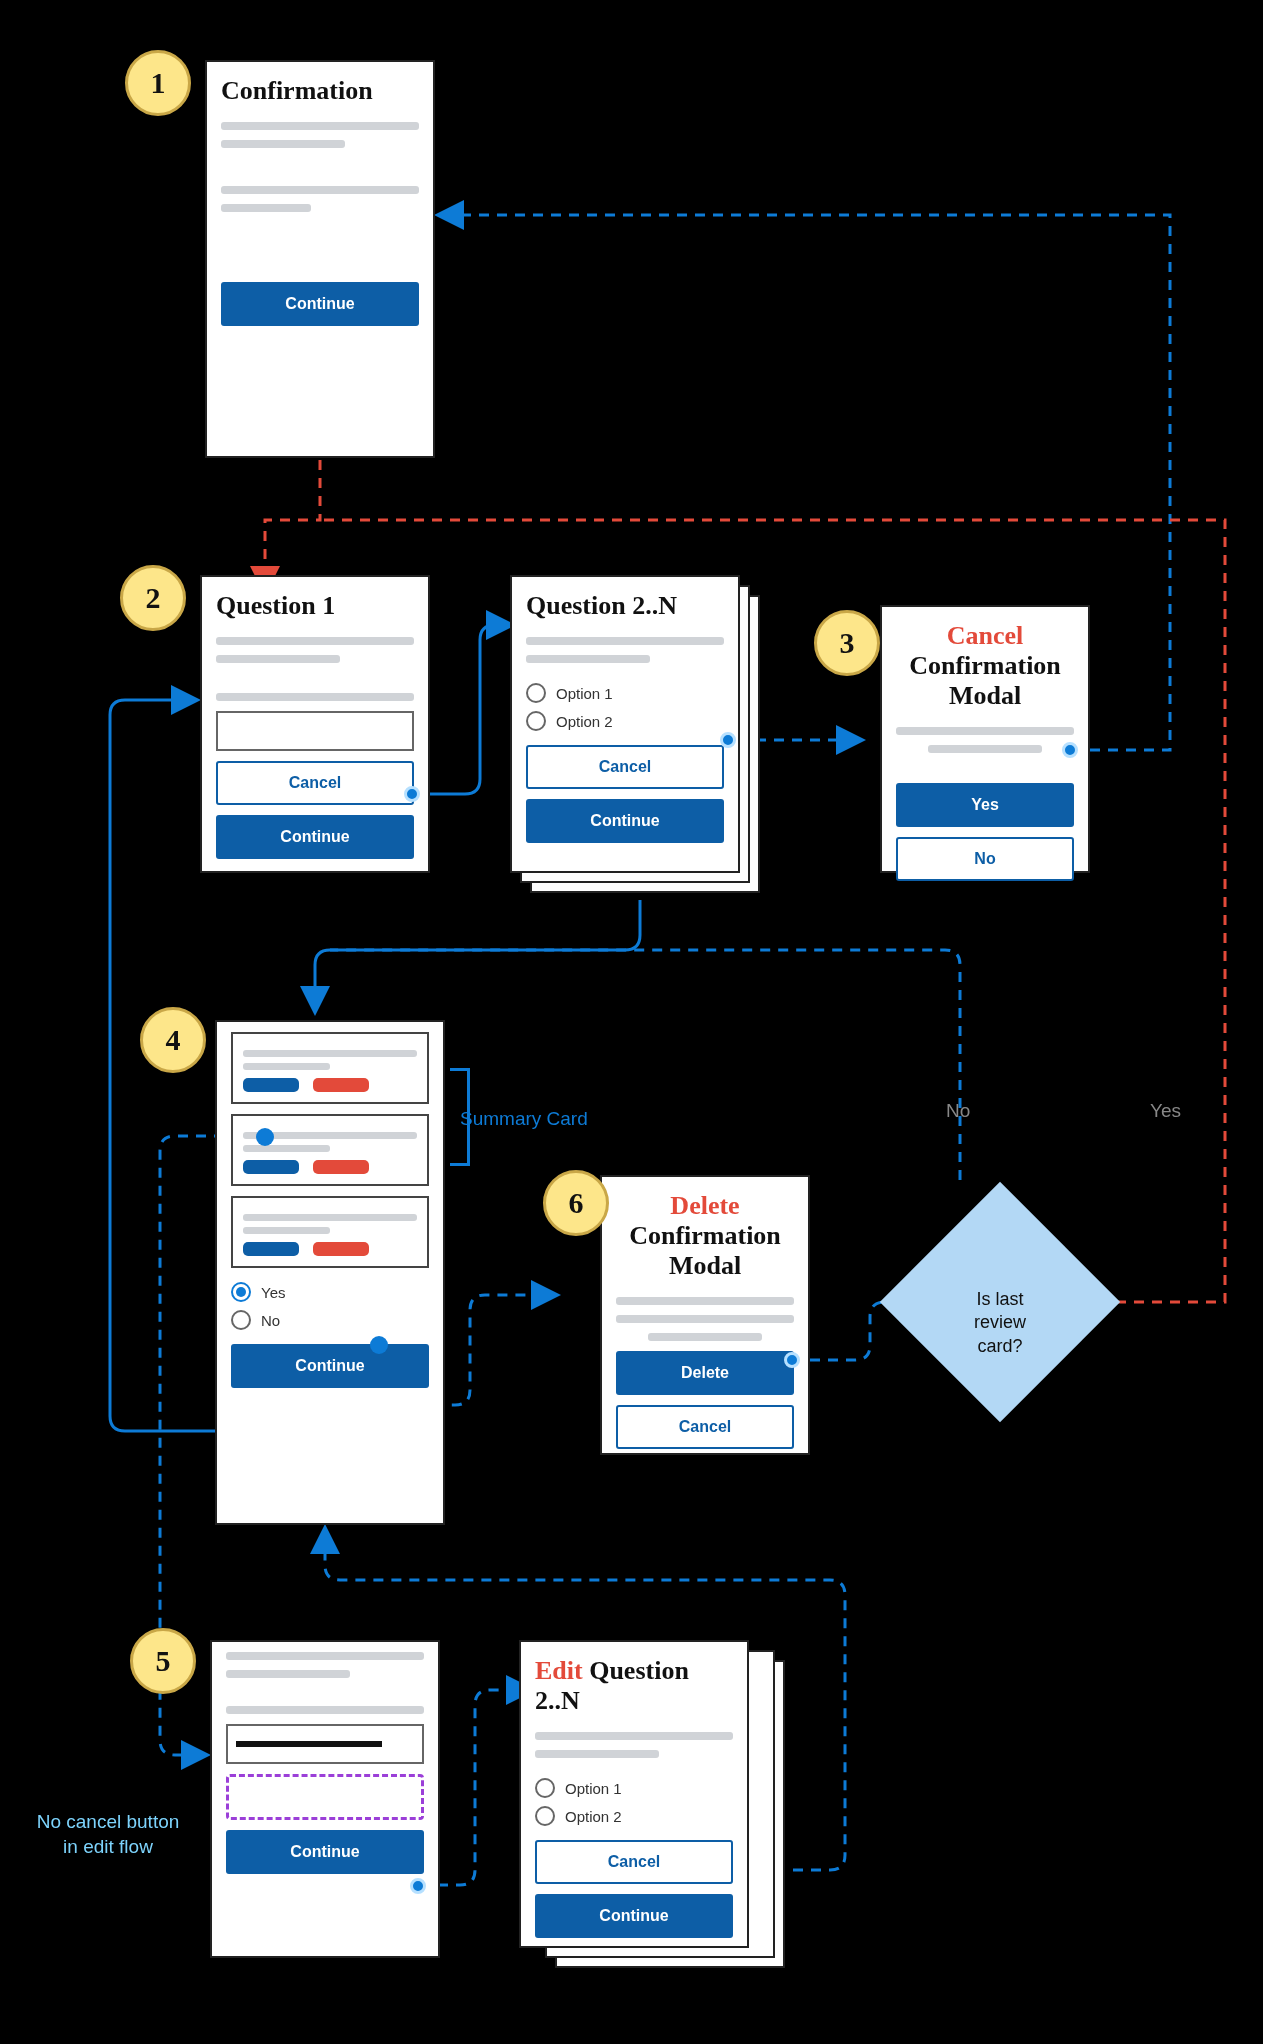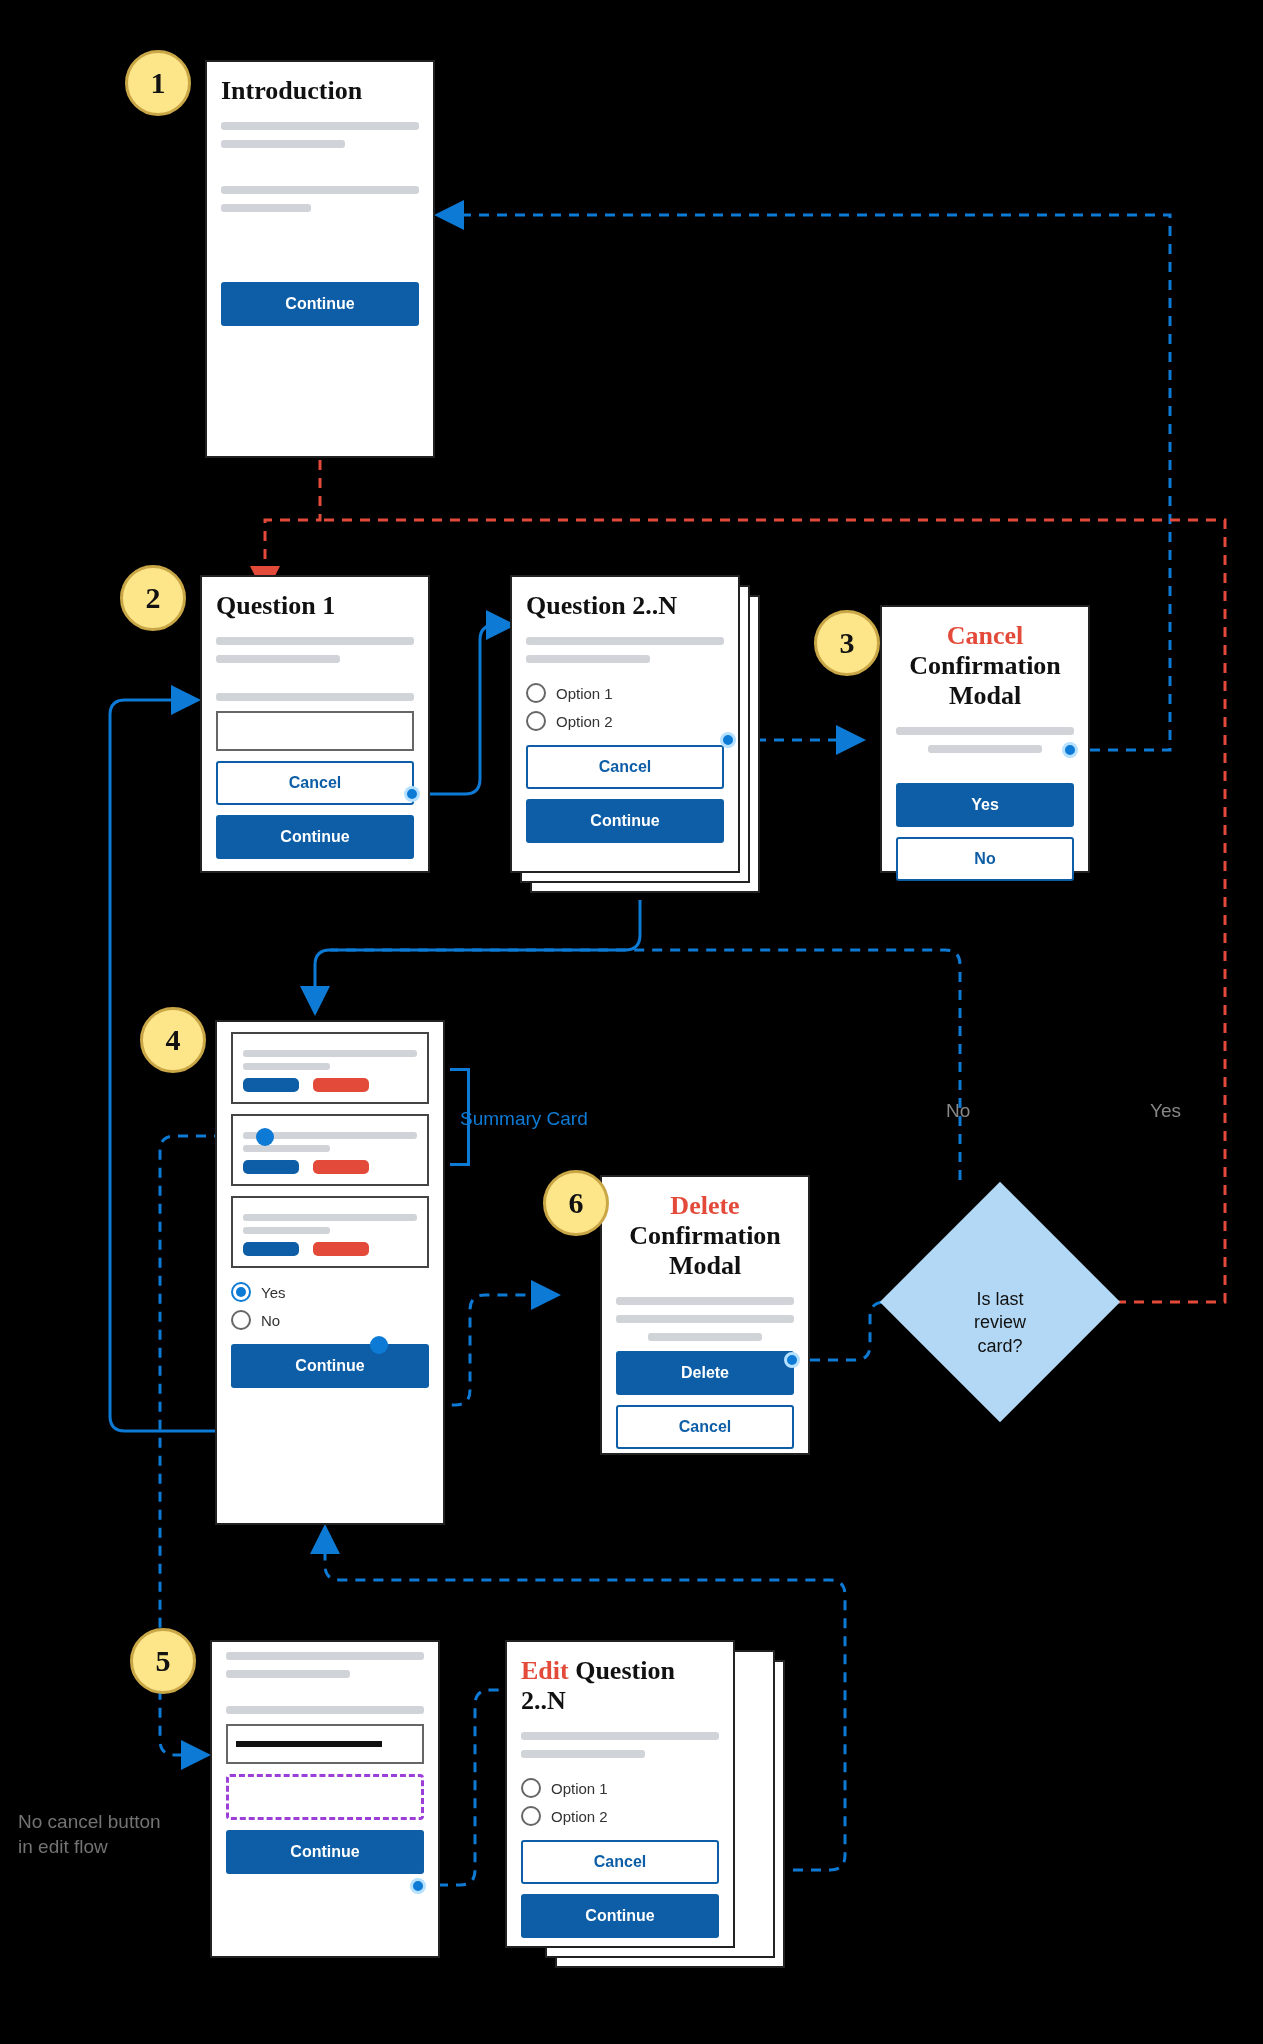--- a/index.html
+++ b/index.html
@@ -159,21 +159,21 @@
     line-height: 1.3;
     margin-top: 15px;
   }
   .annot {
     position: absolute;
     font-family: -apple-system, Helvetica, Arial, sans-serif;
     font-size: 19px;
     z-index: 30;
   }
   .annot.blue { color: #0d7bd6; }
-  .annot.purple { color: #737373; text-align: left; line-height: 1.3; }
+  .annot.purple { color: #7dd3fc; text-align: center; line-height: 1.3; }
   .annot.grey { color: #888; }
   .bracket {
     position: absolute;
     border: 3px solid #0d7bd6;
     border-left: none;
     z-index: 25;
   }
   .dashed-box {
     margin: 10px 14px;
     height: 46px;
@@ -227,21 +227,21 @@
   <path d="M 810 1360 L 855 1360 Q 870 1360 870 1345 L 870 1317 Q 870 1302 885 1302 L 920 1302" stroke="#0d7bd6" stroke-width="3" stroke-dasharray="10 8" fill="none" marker-end="url(#ah-blue)"></path>
 
   <path d="M 420 1885 L 460 1885 Q 475 1885 475 1870 L 475 1705 Q 475 1690 490 1690 L 530 1690" stroke="#0d7bd6" stroke-width="3" stroke-dasharray="10 8" fill="none" marker-end="url(#ah-blue)"></path>
 
   <path d="M 775 1870 L 830 1870 Q 845 1870 845 1855 L 845 1595 Q 845 1580 830 1580 L 340 1580 Q 325 1580 325 1565 L 325 1530" stroke="#0d7bd6" stroke-width="3" stroke-dasharray="10 8" fill="none" marker-end="url(#ah-blue)"></path>
 
 </svg>
 
 <div class="badge" style="left:125px; top:50px;">1</div>
 <div class="card" style="left:205px; top:60px; width:230px; height:398px;">
-  <div class="title">Introduction</div>
+  <div class="title">Confirmation</div>
   <div class="skel w100"></div>
   <div class="skel w60"></div>
   <div style="height:18px"></div>
   <div class="skel w100"></div>
   <div class="skel w40"></div>
   <div style="height:50px"></div>
   <div class="btn primary">Continue</div>
 </div>
 
 <div class="badge" style="left:120px; top:565px;">2</div>
@@ -370,21 +370,21 @@
 </div>
 <div class="dot wborder" style="left:410px; top:1878px;"></div>
 
 <div class="annot purple" style="left:18px; top:1810px; width:180px;">
   <span>No cancel button</span><br>
   <span>in edit flow</span>
 </div>
 
 <div class="stack-back2" style="left:555px; top:1660px; width:230px; height:308px;"></div>
 <div class="stack-back" style="left:545px; top:1650px; width:230px; height:308px;"></div>
-<div class="card" style="left:505px; top:1640px; width:230px; height:308px;">
+<div class="card" style="left:519px; top:1640px; width:230px; height:308px;">
   <div class="title">
     <span class="red">Edit</span><span> Question 2..N</span>
   </div>
   <div class="skel w100"></div>
   <div class="skel w60"></div>
   <div style="height:6px"></div>
   <div class="radio-row">
     <span class="radio-off"></span>
     <span>Option 1</span>
   </div>

